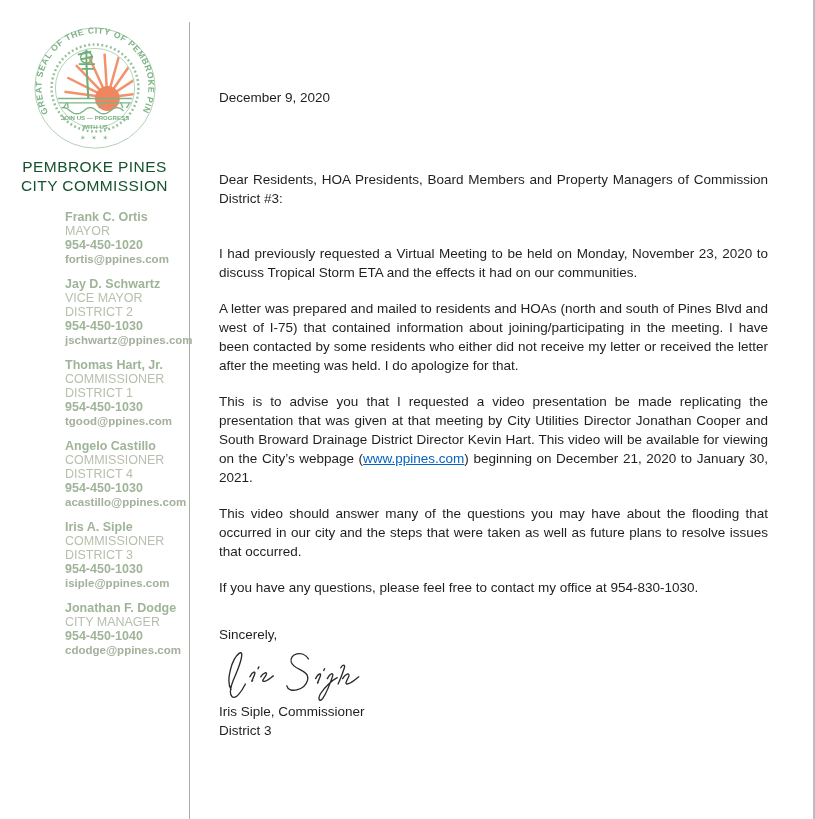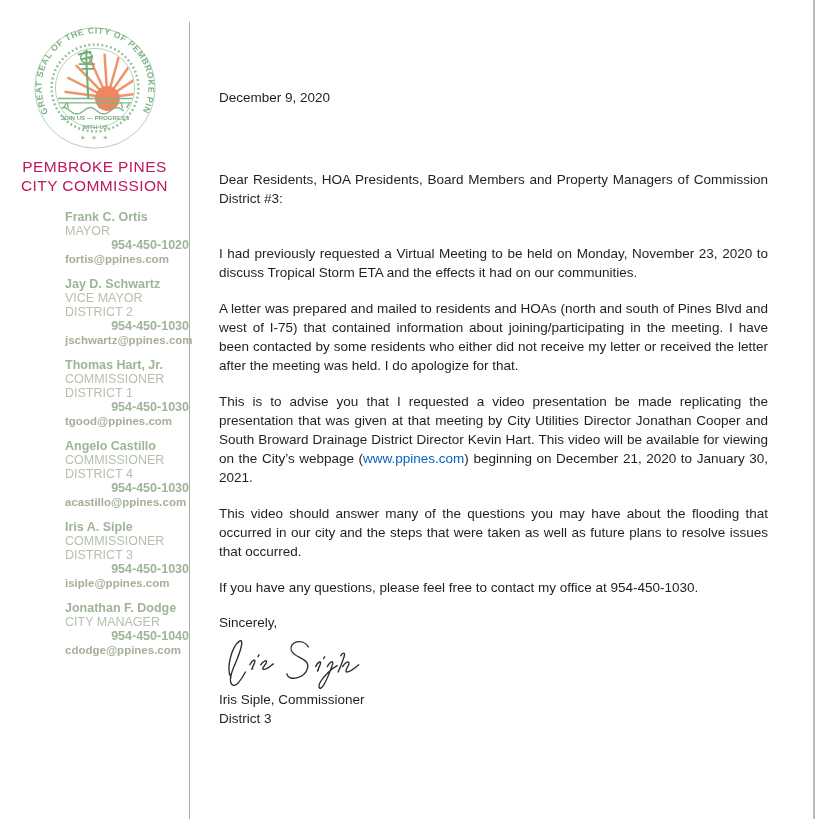--- a/index.html
+++ b/index.html
@@ -5,39 +5,39 @@
   html,body{margin:0;padding:0;background:#ffffff;}
   .page{position:relative;width:815px;height:819px;background:#ffffff;overflow:hidden;
         font-family:"Liberation Sans",sans-serif;}
   .right-edge{position:absolute;right:0;top:0;bottom:0;width:2px;background:#bdbdbd;}
   .divider{position:absolute;left:189px;top:22px;bottom:0;width:1px;background:#a9afa3;}
 
   
   .sidebar{position:absolute;left:0;top:0;width:189px;}
   .seal-wrap{width:126px;margin:25px auto 0;}
   .heading{margin-top:2px;text-align:center;font-size:15.5px;line-height:19px;
-           color:#be185d;letter-spacing:.4px;}
+           color:#14532d;letter-spacing:.4px;}
   .officials{margin:15px 0 0 65px;}
   .official{margin-bottom:11px;}
   .o-name{font-size:12.5px;line-height:14px;font-weight:bold;color:#9fb498;}
   .o-title{font-size:12.5px;line-height:14px;color:#b7c0ae;}
-  .o-phone{font-size:12.5px;line-height:14px;font-weight:bold;color:#9fb498;text-align:right;}
+  .o-phone{font-size:12.5px;line-height:14px;font-weight:bold;color:#9fb498;}
   .o-email{font-size:11.5px;line-height:14px;font-weight:bold;color:#a4b09b;}
 
   
   .main{position:absolute;left:219px;top:0;width:549px;color:#1f1f1f;
         font-size:13.5px;line-height:19px;}
   .date{margin-top:88px;}
   .salutation{margin:63px 0 0 0;text-align:justify;}
   .para{margin:17px 0 0 0;text-align:justify;}
   .para-first{margin-top:36px;}
-  .closing{margin-top:16px;}
+  .closing{margin-top:28px;}
   .signature{margin-top:4px;height:54px;}
   .signer div{line-height:19px;}
-  .link{color:#0563c1;cursor:pointer;}
+  .link{color:#0563c1;text-decoration:underline;cursor:pointer;}
 </style>
 </head>
 <body>
 
 <div class="page">
   <div class="divider"></div>
   <div class="right-edge"></div>
 
   <div class="sidebar">
     <div class="seal-wrap">
@@ -140,21 +140,21 @@
     </div>
   </div>
 
   <div class="main">
     <div class="date">December 9, 2020</div>
     <p class="salutation">Dear Residents, HOA Presidents, Board Members and Property Managers of Commission District #3:</p>
     <p class="para para-first">I had previously requested a Virtual Meeting to be held on Monday, November 23, 2020 to discuss Tropical Storm ETA and the effects it had on our communities.</p>
     <p class="para">A letter was prepared and mailed to residents and HOAs (north and south of Pines Blvd and west of I-75) that contained information about joining/participating in the meeting.  I have been contacted by some residents who either did not receive my letter or received the letter after the meeting was held.  I do apologize for that.</p>
     <p class="para"><span>This is to advise you that I requested a video presentation be made replicating the presentation that was given at that meeting by City Utilities Director Jonathan Cooper and South Broward Drainage District Director Kevin Hart.  This video will be available for viewing on the City’s webpage (</span><a class="link">www.ppines.com</a><span>) beginning on December 21, 2020 to January 30, 2021.</span></p>
     <p class="para">This video should answer many of the questions you may have about the flooding that occurred in our city and the steps that were taken as well as future plans to resolve issues that occurred.</p>
-    <p class="para">If you have any questions, please feel free to contact my office at 954-450-1030.</p>
+    <p class="para">If you have any questions, please feel free to contact my office at 954-830-1030.</p>
     <div class="closing">Sincerely,</div>
     <div class="signature">
       <svg viewBox="0 0 160 60" width="150" height="54">
         <g fill="none" stroke="#2a2a2a" stroke-width="1.5" stroke-linecap="round">
           <path d="M10 46 C4 36 11 12 19 6 C25 2 21 16 15 30 C10 41 7 50 11 54 C15 58 22 48 26 40 M31 32 C34 26 38 25 36 30 C34 35 32 39 34 36 M40 23 L41 21 M43 32 C46 27 51 26 49 30 C47 34 43 37 47 37 C50 37 54 33 57 31"></path>
           <path d="M96 12 C90 2 74 6 77 16 C80 25 98 24 95 36 C92 47 74 51 72 42 M104 34 C107 28 111 27 109 32 C107 37 105 41 107 38 M113 25 L114 23 M117 34 C120 28 124 27 123 31 C120 40 116 50 112 56 C108 61 106 56 110 50 C114 44 122 36 128 33 M132 22 C134 18 137 18 136 22 C134 28 131 36 129 40 M134 34 C137 29 142 27 141 31 C139 36 136 40 139 40 C143 40 148 35 152 32"></path>
         </g>
       </svg>
     </div>
     <div class="signer">

